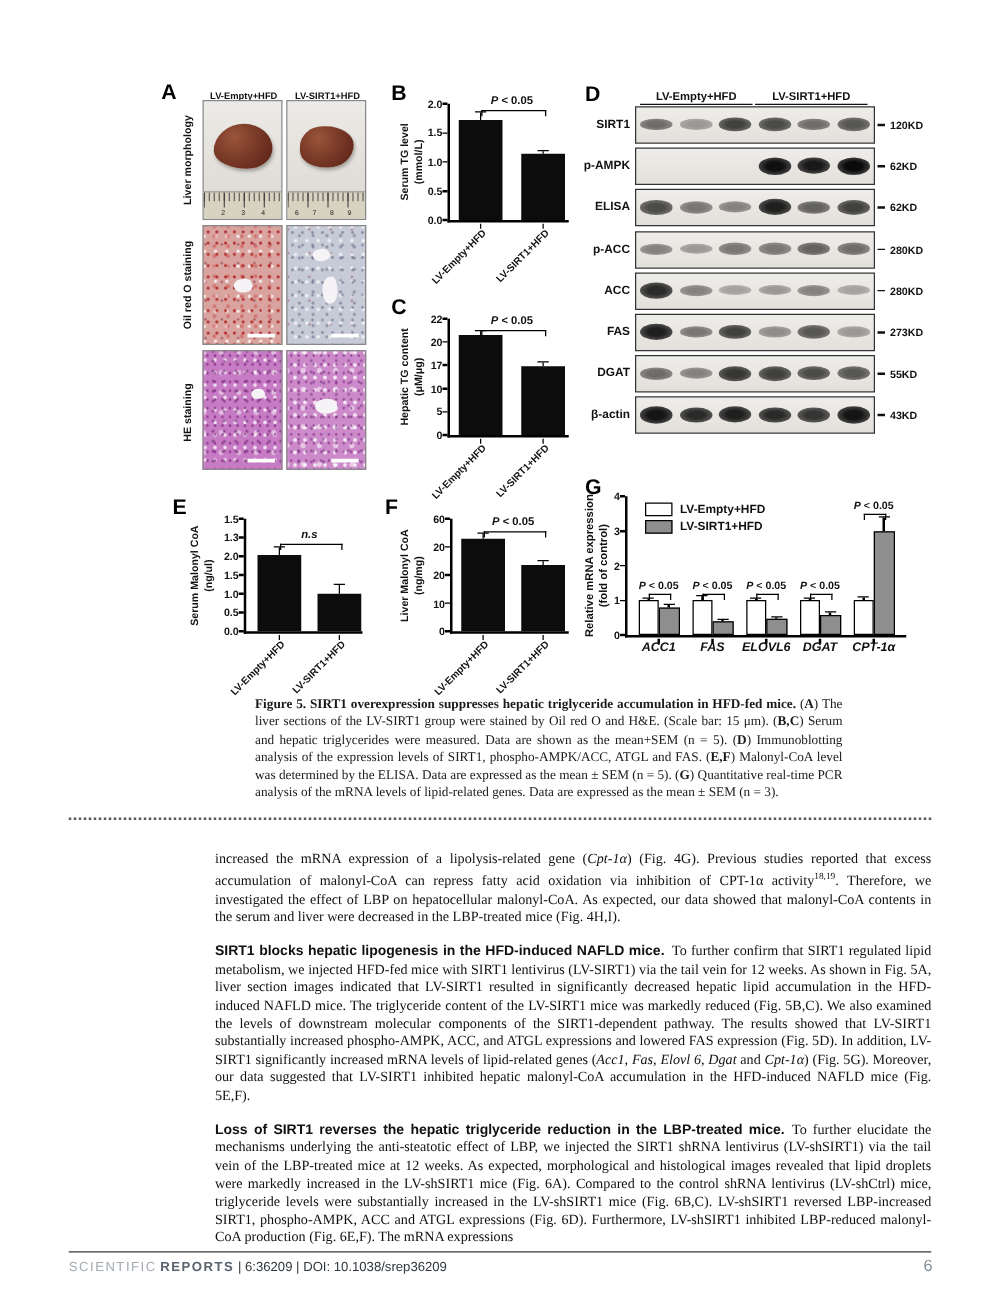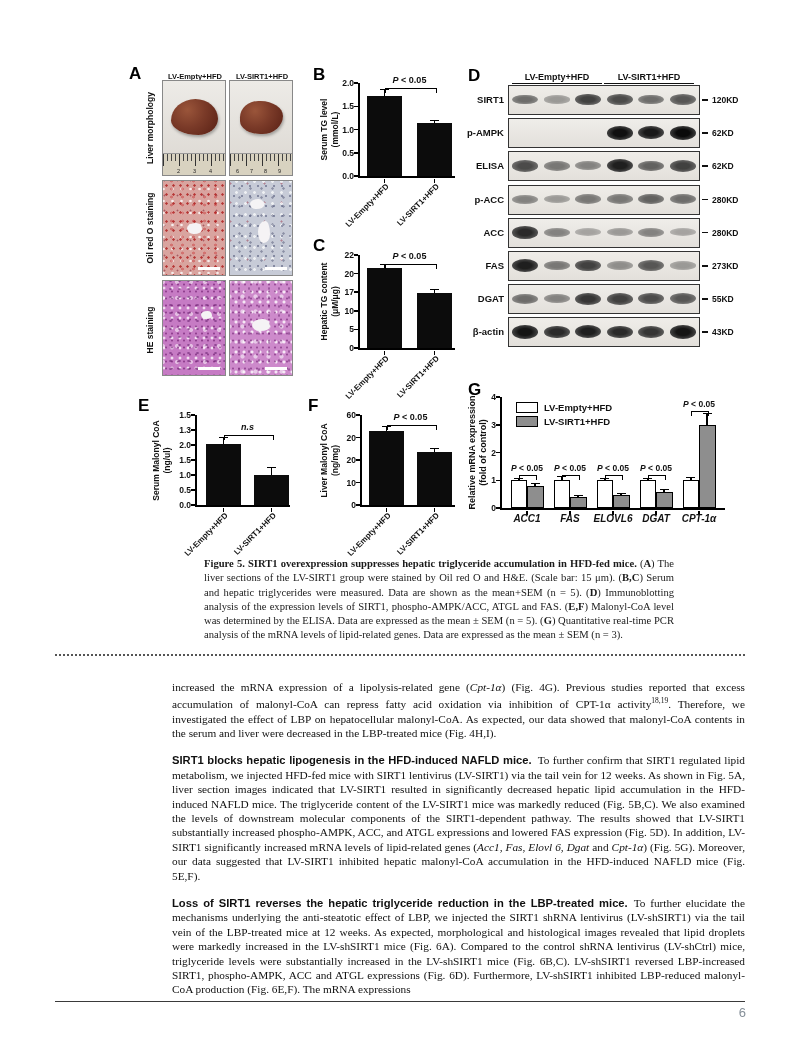--- a/index.html
+++ b/index.html
@@ -443,14 +443,19 @@
   <div class="caption"><b>Figure 5.  SIRT1 overexpression suppresses hepatic triglyceride accumulation in HFD-fed mice. </b><span>(</span><b>A</b><span>) The liver sections of the LV-SIRT1 group were stained by Oil red O and H&amp;E. (Scale bar: 15 μm). (</span><b>B,C</b><span>) Serum and hepatic triglycerides were measured. Data are shown as the mean+SEM (n = 5). (</span><b>D</b><span>) Immunoblotting analysis of the expression levels of SIRT1, phospho-AMPK/ACC, ATGL and FAS. (</span><b>E,F</b><span>) Malonyl-CoA level was determined by the ELISA. Data are expressed as the mean ± SEM (n = 5). (</span><b>G</b><span>) Quantitative real-time PCR analysis of the mRNA levels of lipid-related genes. Data are expressed as the mean ± SEM (n = 3).</span></div>
   <div class="divider"></div>
 
   <div class="bodytext">
     <p><span>increased the mRNA expression of a lipolysis-related gene (</span><i>Cpt-1α</i><span>) (Fig. 4G). Previous studies reported that excess accumulation of malonyl-CoA can repress fatty acid oxidation via inhibition of CPT-1α activity</span><sup>18,19</sup><span>. Therefore, we investigated the effect of LBP on hepatocellular malonyl-CoA. As expected, our data showed that malonyl-CoA contents in the serum and liver were decreased in the LBP-treated mice (Fig. 4H,I).</span></p>
     <p><span class="run-head">SIRT1 blocks hepatic lipogenesis in the HFD-induced NAFLD mice.</span><span>To further confirm that SIRT1 regulated lipid metabolism, we injected HFD-fed mice with SIRT1 lentivirus (LV-SIRT1) via the tail vein for 12 weeks. As shown in Fig. 5A, liver section images indicated that LV-SIRT1 resulted in significantly decreased hepatic lipid accumulation in the HFD-induced NAFLD mice. The triglyceride content of the LV-SIRT1 mice was markedly reduced (Fig. 5B,C). We also examined the levels of downstream molecular components of the SIRT1-dependent pathway. The results showed that LV-SIRT1 substantially increased phospho-AMPK, ACC, and ATGL expressions and lowered FAS expression (Fig. 5D). In addition, LV-SIRT1 significantly increased mRNA levels of lipid-related genes (</span><i>Acc1</i><span>, </span><i>Fas</i><span>, </span><i>Elovl 6</i><span>, </span><i>Dgat</i><span> and </span><i>Cpt-1α</i><span>) (Fig. 5G). Moreover, our data suggested that LV-SIRT1 inhibited hepatic malonyl-CoA accumulation in the HFD-induced NAFLD mice (Fig. 5E,F).</span></p>
     <p><span class="run-head">Loss of SIRT1 reverses the hepatic triglyceride reduction in the LBP-treated mice.</span><span>To further elucidate the mechanisms underlying the anti-steatotic effect of LBP, we injected the SIRT1 shRNA lentivirus (LV-shSIRT1) via the tail vein of the LBP-treated mice at 12 weeks. As expected, morphological and histological images revealed that lipid droplets were markedly increased in the LV-shSIRT1 mice (Fig. 6A). Compared to the control shRNA lentivirus (LV-shCtrl) mice, triglyceride levels were substantially increased in the LV-shSIRT1 mice (Fig. 6B,C). LV-shSIRT1 reversed LBP-increased SIRT1, phospho-AMPK, ACC and ATGL expressions (Fig. 6D). Furthermore, LV-shSIRT1 inhibited LBP-reduced malonyl-CoA production (Fig. 6E,F). The mRNA expressions</span></p>
   </div>
 
   <div class="footline"></div>
+  <div class="footer">
+    <span class="f-light">SCIENTIFIC</span>
+    <span class="f-bold">REPORTS</span>
+    <span> | 6:36209 | DOI: 10.1038/srep36209</span>
+  </div>
   <div class="pageno">6</div>
 </div>
 
 </body></html>

